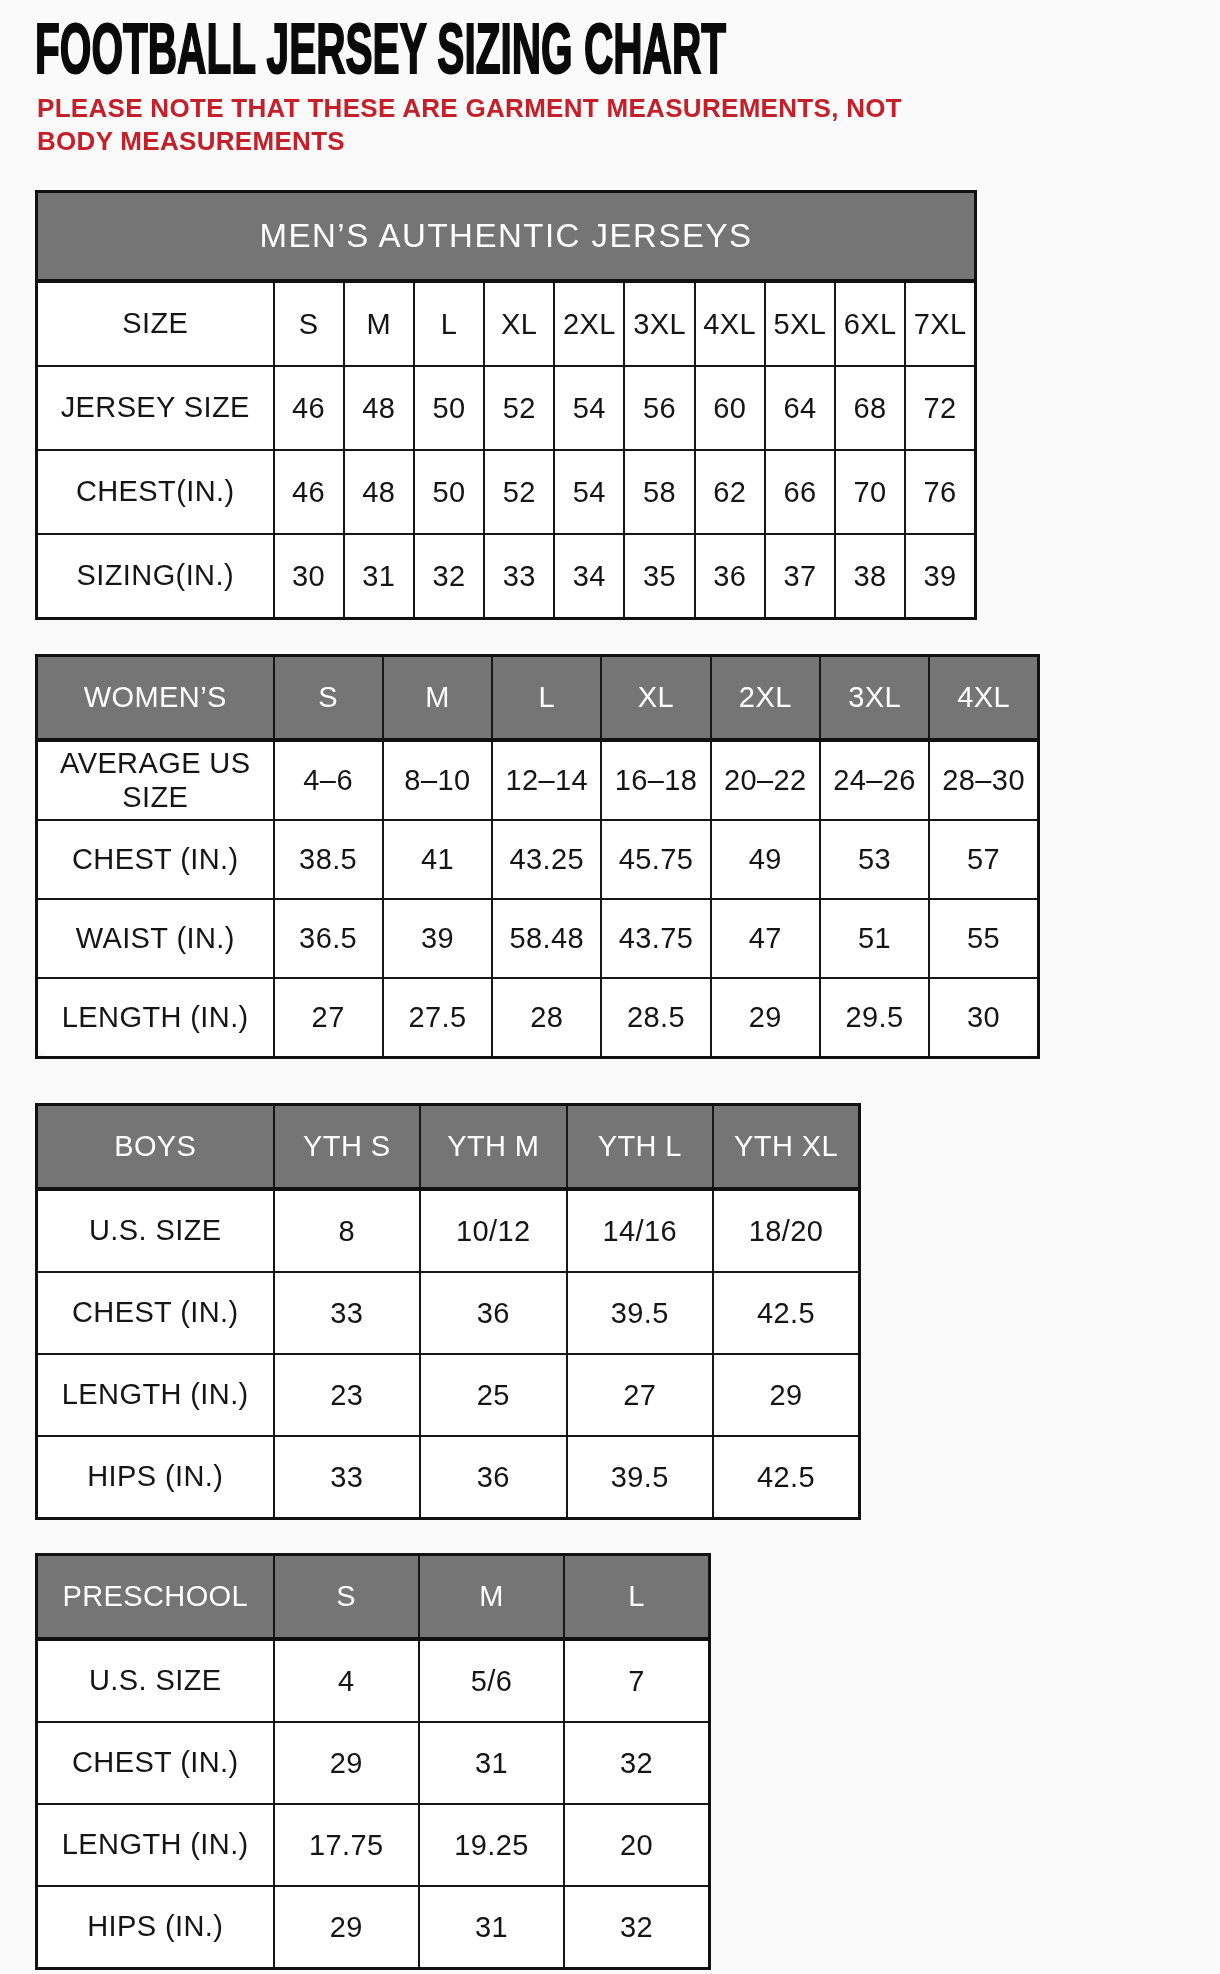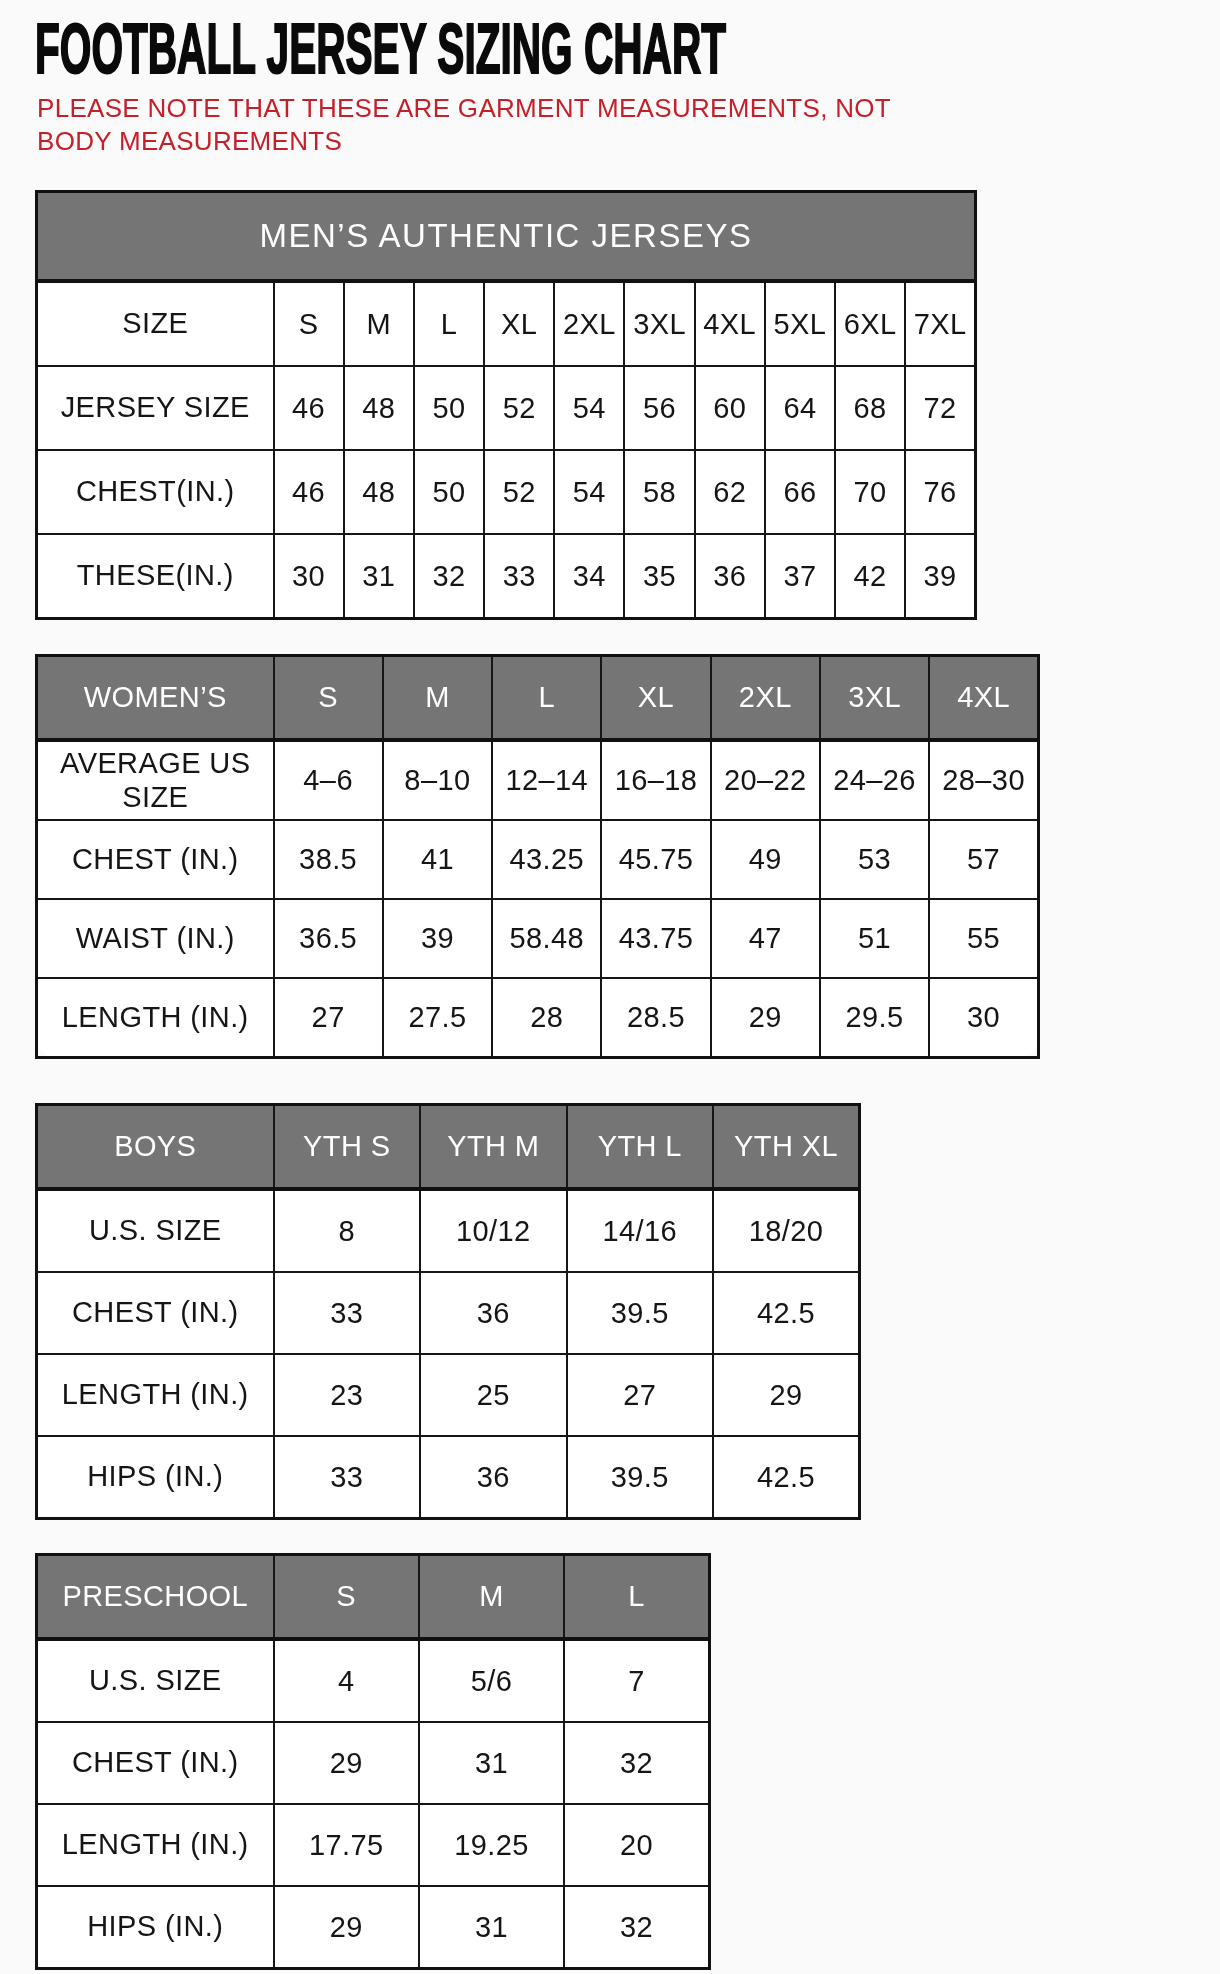--- a/index.html
+++ b/index.html
@@ -29,21 +29,21 @@
     transform-origin: left top;
     -webkit-text-stroke: 2px #0a0a0a;
   }
 
   
   .garment-note {
     margin: 8px 0 0 2px;
     max-width: 910px;
     font-size: 26px;
     line-height: 33px;
-    font-weight: normal;
+    font-weight: bold;
     letter-spacing: 0.3px;
     color: #c5202a;
   }
 
   
   table {
     border-collapse: collapse;
     table-layout: fixed;
     background: #ffffff;
     text-align: center;
@@ -144,30 +144,30 @@
           <td class="val">50</td>
           <td class="val">52</td>
           <td class="val">54</td>
           <td class="val">58</td>
           <td class="val">62</td>
           <td class="val">66</td>
           <td class="val">70</td>
           <td class="val">76</td>
         </tr>
         <tr>
-          <td class="lbl">THESE(IN.)</td>
+          <td class="lbl">SIZING(IN.)</td>
           <td class="val">30</td>
           <td class="val">31</td>
           <td class="val">32</td>
           <td class="val">33</td>
           <td class="val">34</td>
           <td class="val">35</td>
           <td class="val">36</td>
           <td class="val">37</td>
-          <td class="val">42</td>
+          <td class="val">38</td>
           <td class="val">39</td>
         </tr>
       </tbody>
   </table>
 
   <table class="t-women">
     <colgroup>
         <col class="col-lbl">
         <col span="7">
       </colgroup>

